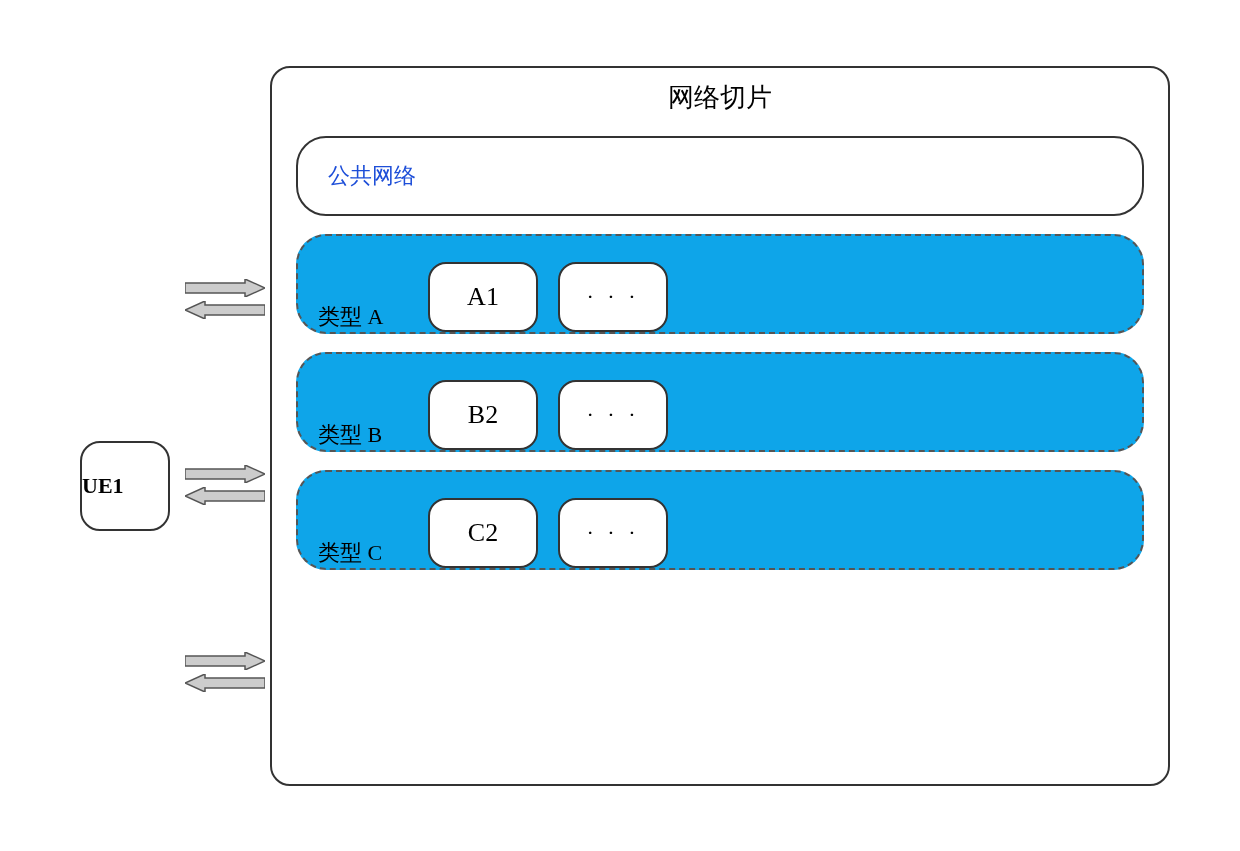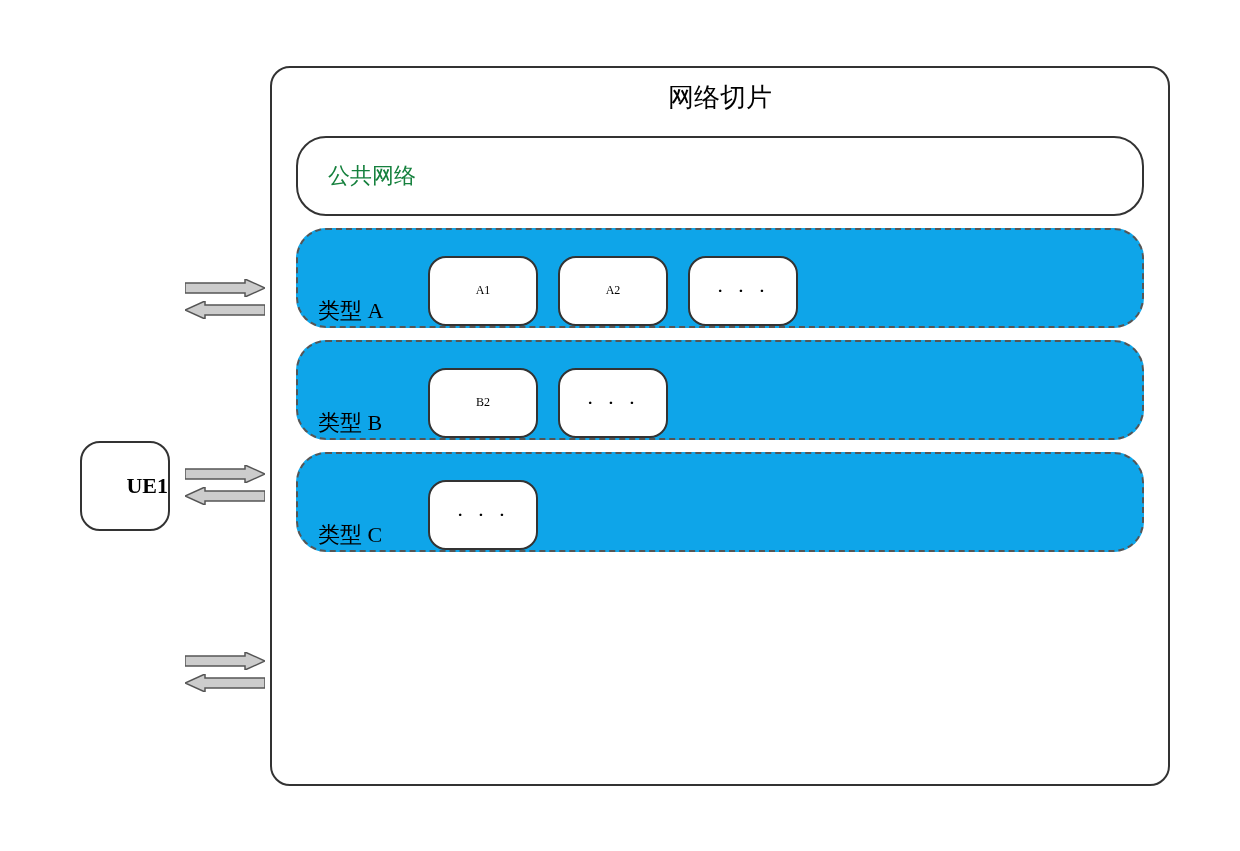--- a/index.html
+++ b/index.html
@@ -36,21 +36,21 @@
       padding-top: 120px;
     }
 
     .ue-box {
       width: 90px;
       height: 90px;
       border: 2px solid #333;
       border-radius: 20px;
       display: flex;
       align-items: center;
-      justify-content: flex-end;
+      justify-content: flex-start;
       font-size: 22px;
       font-weight: bold;
       background: #fff;
       color: #000;
     }
 
     
     .arrow-column {
       display: flex;
       flex-direction: column;
@@ -73,21 +73,21 @@
     
     .network-slice-container {
       flex: 1;
       height: 720px;
       border: 2px solid #333;
       border-radius: 20px;
       position: relative;
       padding: 20px 24px 20px 24px;
       display: flex;
       flex-direction: column;
-      gap: 12px;
+      gap: 18px;
     }
 
     .network-slice-title {
       position: absolute;
       top: 12px;
       left: 50%;
       transform: translateX(-50%);
       font-size: 26px;
       color: #000;
       white-space: nowrap;
@@ -96,21 +96,21 @@
     
     .public-network-box {
       margin-top: 48px;
       border: 2px solid #333;
       border-radius: 30px;
       height: 80px;
       display: flex;
       align-items: center;
       padding-left: 30px;
       font-size: 22px;
-      color: #15803d;
+      color: #1d4ed8;
       background: #fff;
     }
 
     
     .type-row {
       border: 2px dashed #555;
       border-radius: 30px;
       height: 100px;
       display: flex;
       align-items: flex-end;
@@ -128,21 +128,21 @@
     }
 
     .instance-box {
       width: 110px;
       height: 70px;
       border: 2px solid #333;
       border-radius: 18px;
       display: flex;
       align-items: center;
       justify-content: center;
-      font-size: 12px;
+      font-size: 26px;
       color: #000;
       background: #fff;
     }
 
     .dots-box {
       width: 110px;
       height: 70px;
       border: 2px solid #333;
       border-radius: 18px;
       display: flex;
@@ -202,40 +202,40 @@
 
     <div class="public-network-box">
       <span>公共网络</span>
     </div>
 
     <div class="type-row">
       <span class="type-label">类型 A</span>
       <div class="instance-box">
         <span>A1</span>
       </div>
-      <div class="instance-box">
-        <span>A2</span>
-      </div>
       <div class="dots-box">
         <span>· · ·</span>
       </div>
     </div>
 
     <div class="type-row">
       <span class="type-label">类型 B</span>
       <div class="instance-box">
         <span>B2</span>
       </div>
       <div class="dots-box">
         <span>· · ·</span>
       </div>
     </div>
 
     <div class="type-row">
       <span class="type-label">类型 C</span>
+      <div class="instance-box">
+        <span>C2</span>
+      </div>
       <div class="dots-box">
         <span>· · ·</span>
       </div>
     </div>
 
   </div>
 
 </div>
 
 </body></html>

